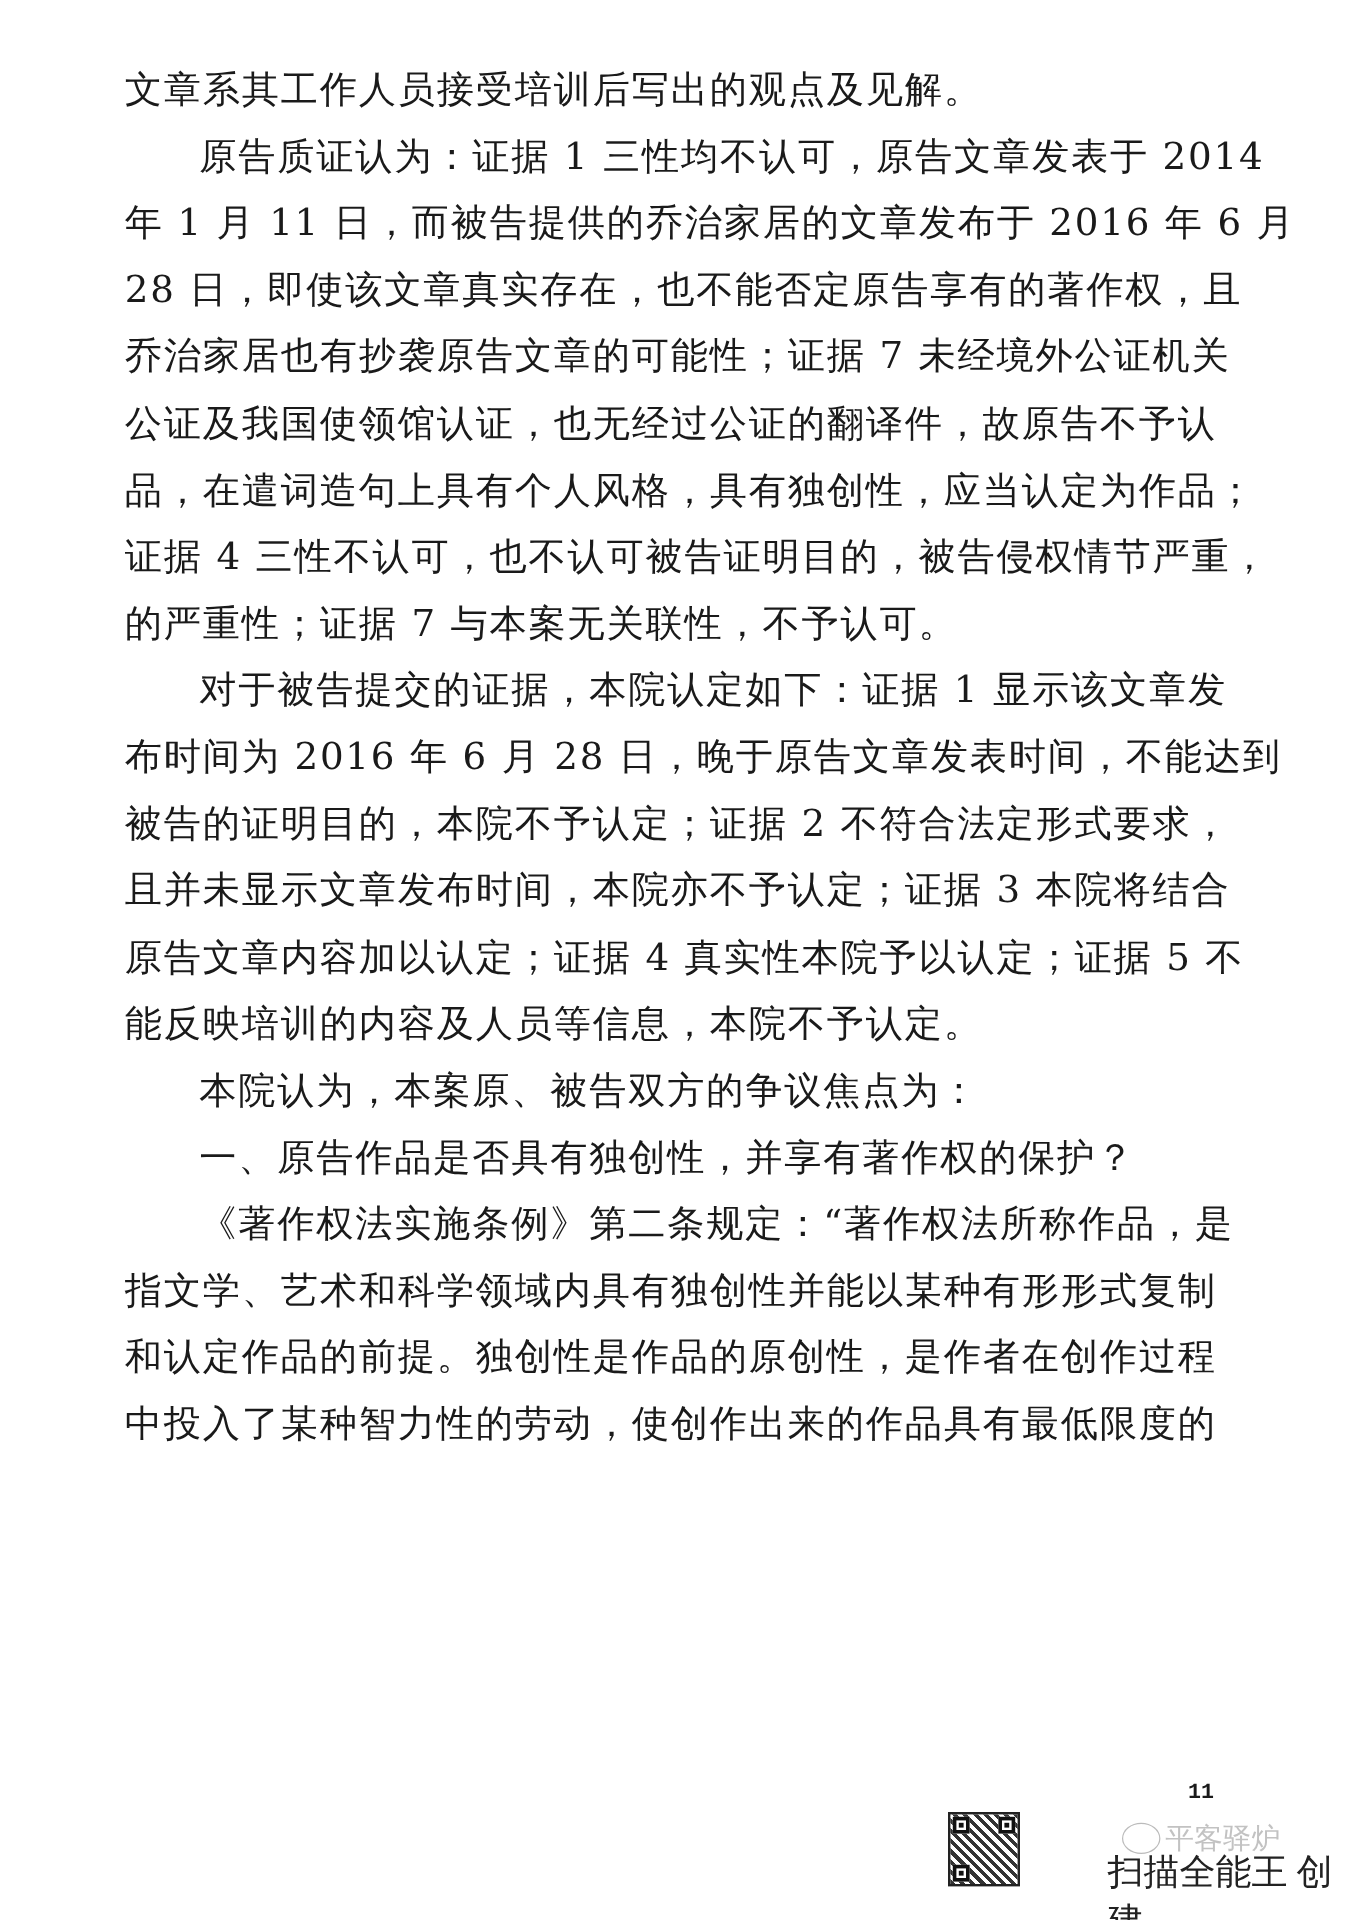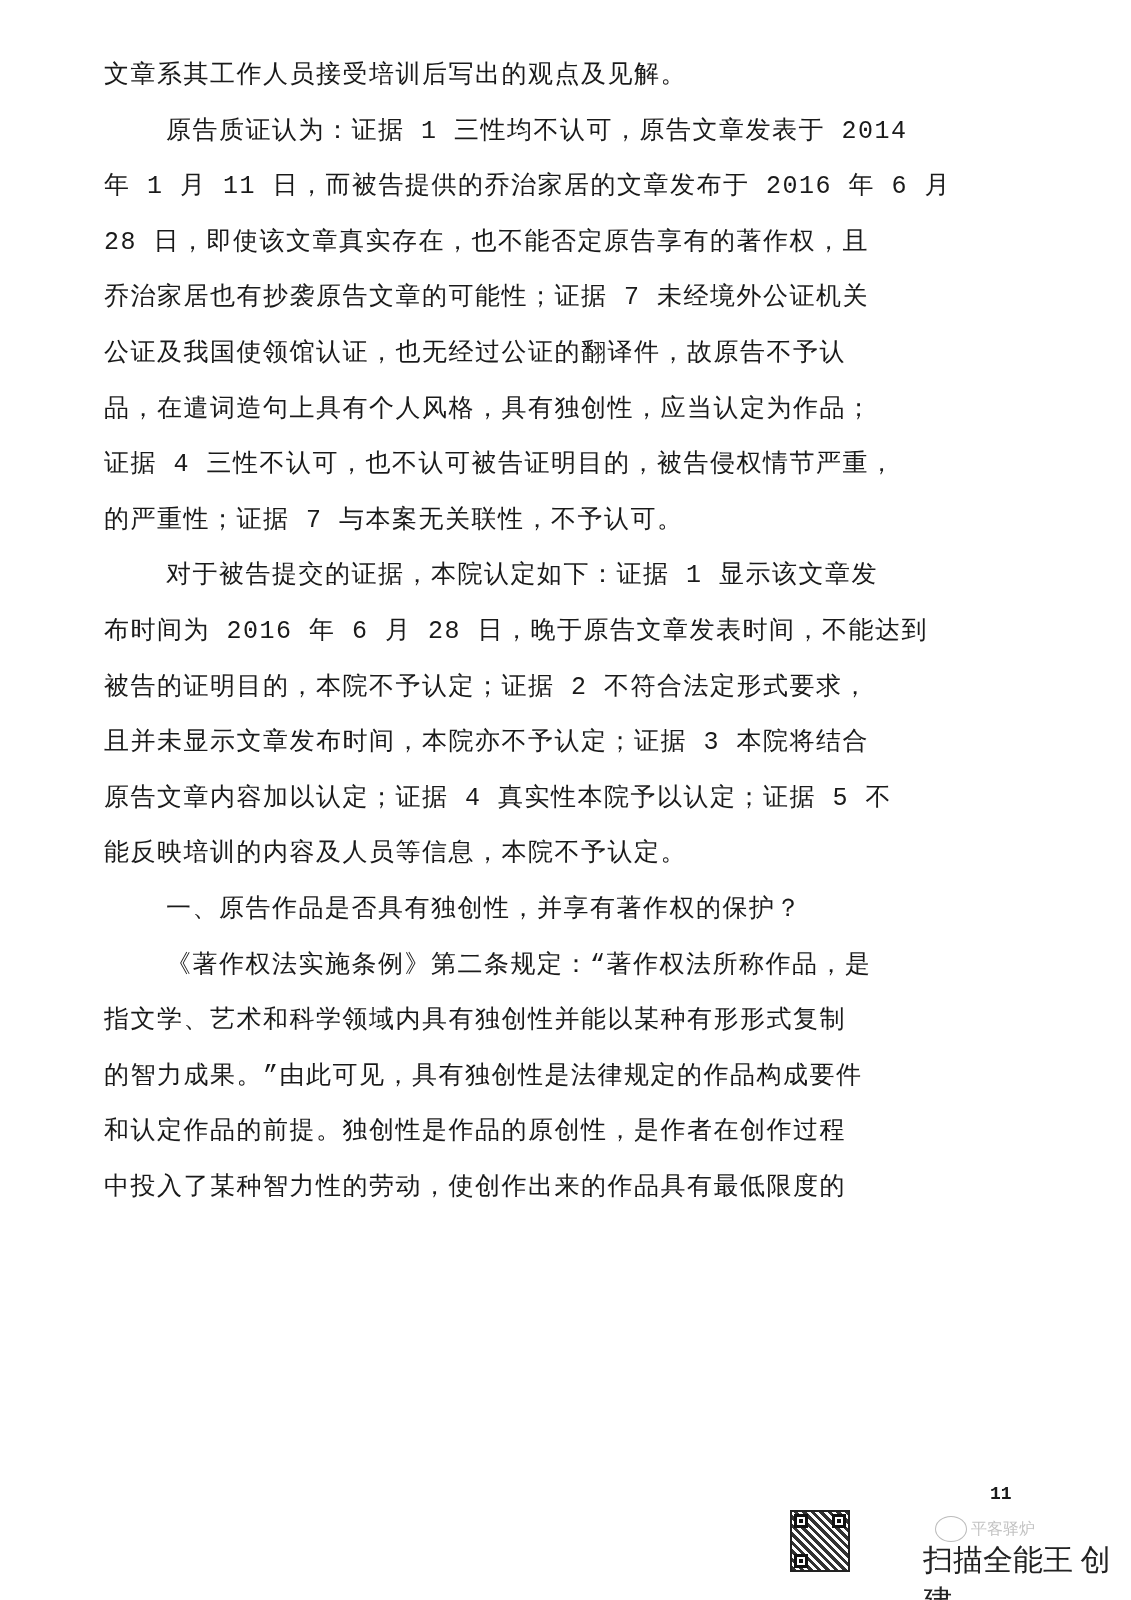--- a/index.html
+++ b/index.html
@@ -6,26 +6,25 @@
   body {
     width: 1131px; height: 1600px; background: #ffffff;
     position: relative; overflow: hidden;
     font-family: "DejaVu Serif", "Liberation Serif", serif;
     color: #1a1a1a;
   }
   .page {
     position: absolute; left: 104px; top: 48px; width: 940px;
   }
   .line {
-    font-size: 25px;
+    font-size: 31px;
     height: 55.6px;
     line-height: 55.6px;
     white-space: nowrap;
     letter-spacing: 1.5px;
-    font-family: Liberation Mono, monospace;
   }
   .indent { padding-left: 62px; }
   .page-number {
     position: absolute; left: 990px; top: 1484px;
     font-size: 18px; font-weight: bold;
     font-family: Liberation Mono, monospace;
   }
   .qr {
     position: absolute; left: 790px; top: 1510px; width: 60px; height: 62px;
     background:
@@ -41,21 +40,21 @@
   .qr .finder::after {
     content: ""; position: absolute; left: 2px; top: 2px; width: 4px; height: 4px; background: #111;
   }
   .scanner-label {
     position: absolute; left: 923px; top: 1540px;
     font-size: 30px; color: #222;
     font-family: Liberation Serif, serif;
   }
   .watermark {
     position: absolute; left: 935px; top: 1516px;
-    font-size: 16px; color: rgba(120,120,120,0.45);
+    font-size: 24px; color: rgba(120,120,120,0.45);
     font-family: "DejaVu Sans", sans-serif;
     display: flex; align-items: center; gap: 4px;
   }
   .wm-icon {
     width: 30px; height: 24px; border: 1.5px solid rgba(120,120,120,0.5); border-radius: 50%;
     display: inline-block; position: relative;
   }
 </style>
 </head>
 <body>
@@ -69,24 +68,24 @@
   <div class="line">公证及我国使领馆认证，也无经过公证的翻译件，故原告不予认</div>
   <div class="line">品，在遣词造句上具有个人风格，具有独创性，应当认定为作品；</div>
   <div class="line">证据 4 三性不认可，也不认可被告证明目的，被告侵权情节严重，</div>
   <div class="line">的严重性；证据 7 与本案无关联性，不予认可。</div>
   <div class="line indent">对于被告提交的证据，本院认定如下：证据 1 显示该文章发</div>
   <div class="line">布时间为 2016 年 6 月 28 日，晚于原告文章发表时间，不能达到</div>
   <div class="line">被告的证明目的，本院不予认定；证据 2 不符合法定形式要求，</div>
   <div class="line">且并未显示文章发布时间，本院亦不予认定；证据 3 本院将结合</div>
   <div class="line">原告文章内容加以认定；证据 4 真实性本院予以认定；证据 5 不</div>
   <div class="line">能反映培训的内容及人员等信息，本院不予认定。</div>
+  <div class="line indent">本院认为，本案原、被告双方的争议焦点为：</div>
   <div class="line indent">一、原告作品是否具有独创性，并享有著作权的保护？</div>
   <div class="line indent">《著作权法实施条例》第二条规定：“著作权法所称作品，是</div>
   <div class="line">指文学、艺术和科学领域内具有独创性并能以某种有形形式复制</div>
-  <div class="line">的智力成果。”由此可见，具有独创性是法律规定的作品构成要件</div>
   <div class="line">和认定作品的前提。独创性是作品的原创性，是作者在创作过程</div>
   <div class="line">中投入了某种智力性的劳动，使创作出来的作品具有最低限度的</div>
 </div>
 
 <div class="page-number">11</div>
 
 <div class="qr">
   <span class="finder" style="left:2px;top:2px;"></span>
   <span class="finder" style="right:2px;top:2px;"></span>
   <span class="finder" style="left:2px;bottom:2px;"></span>

